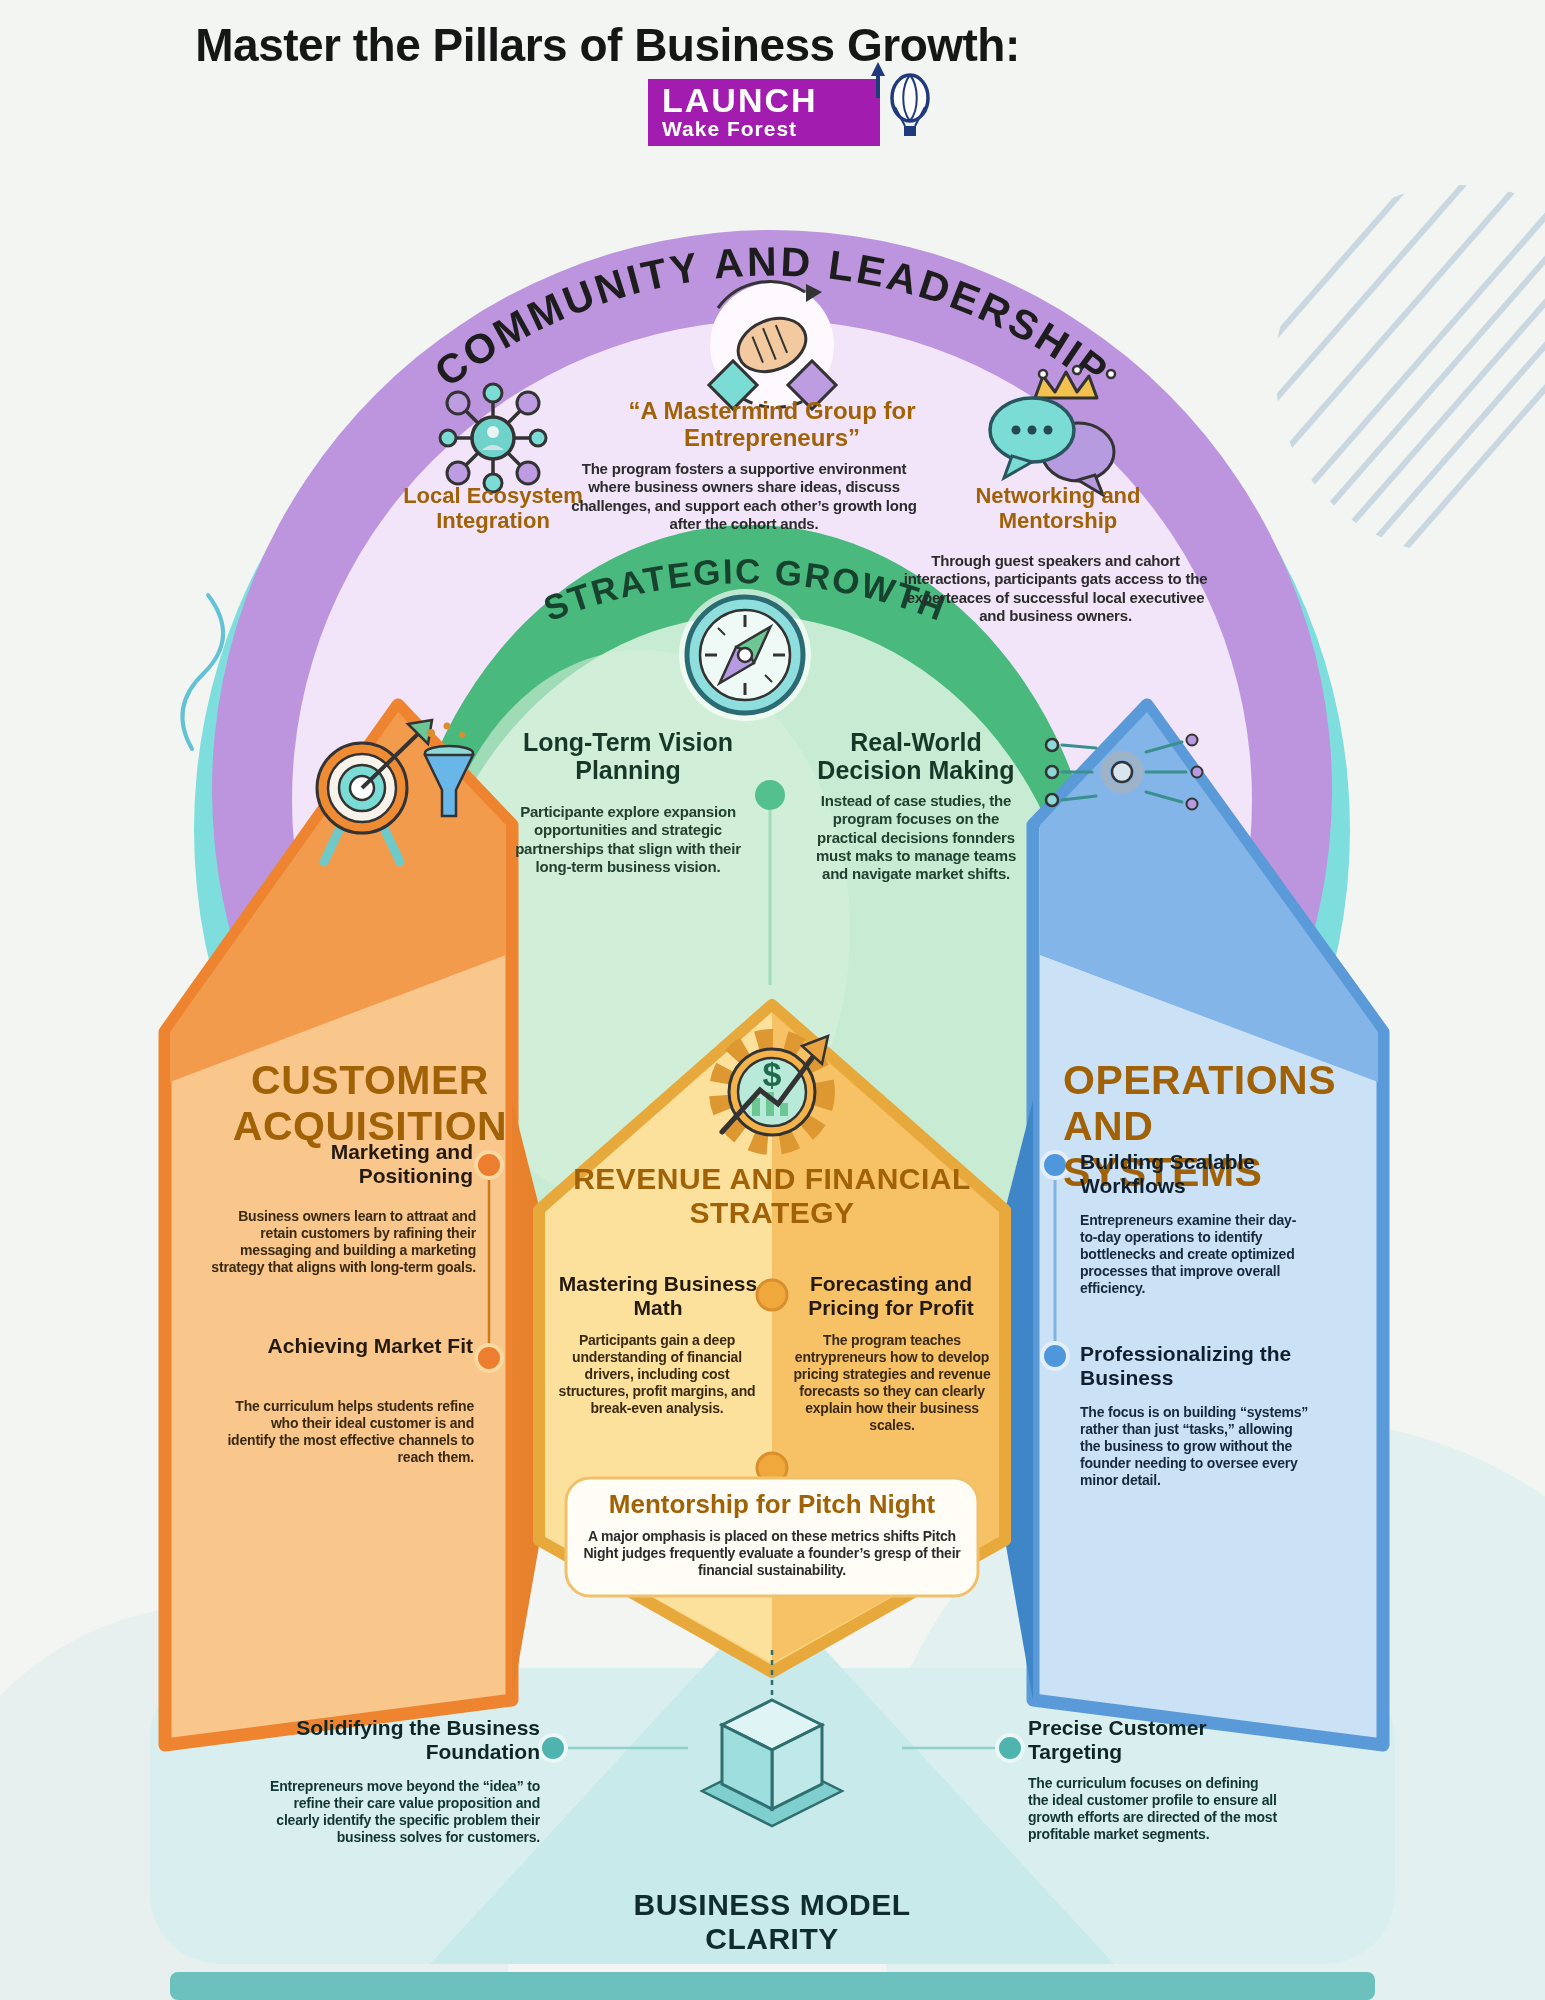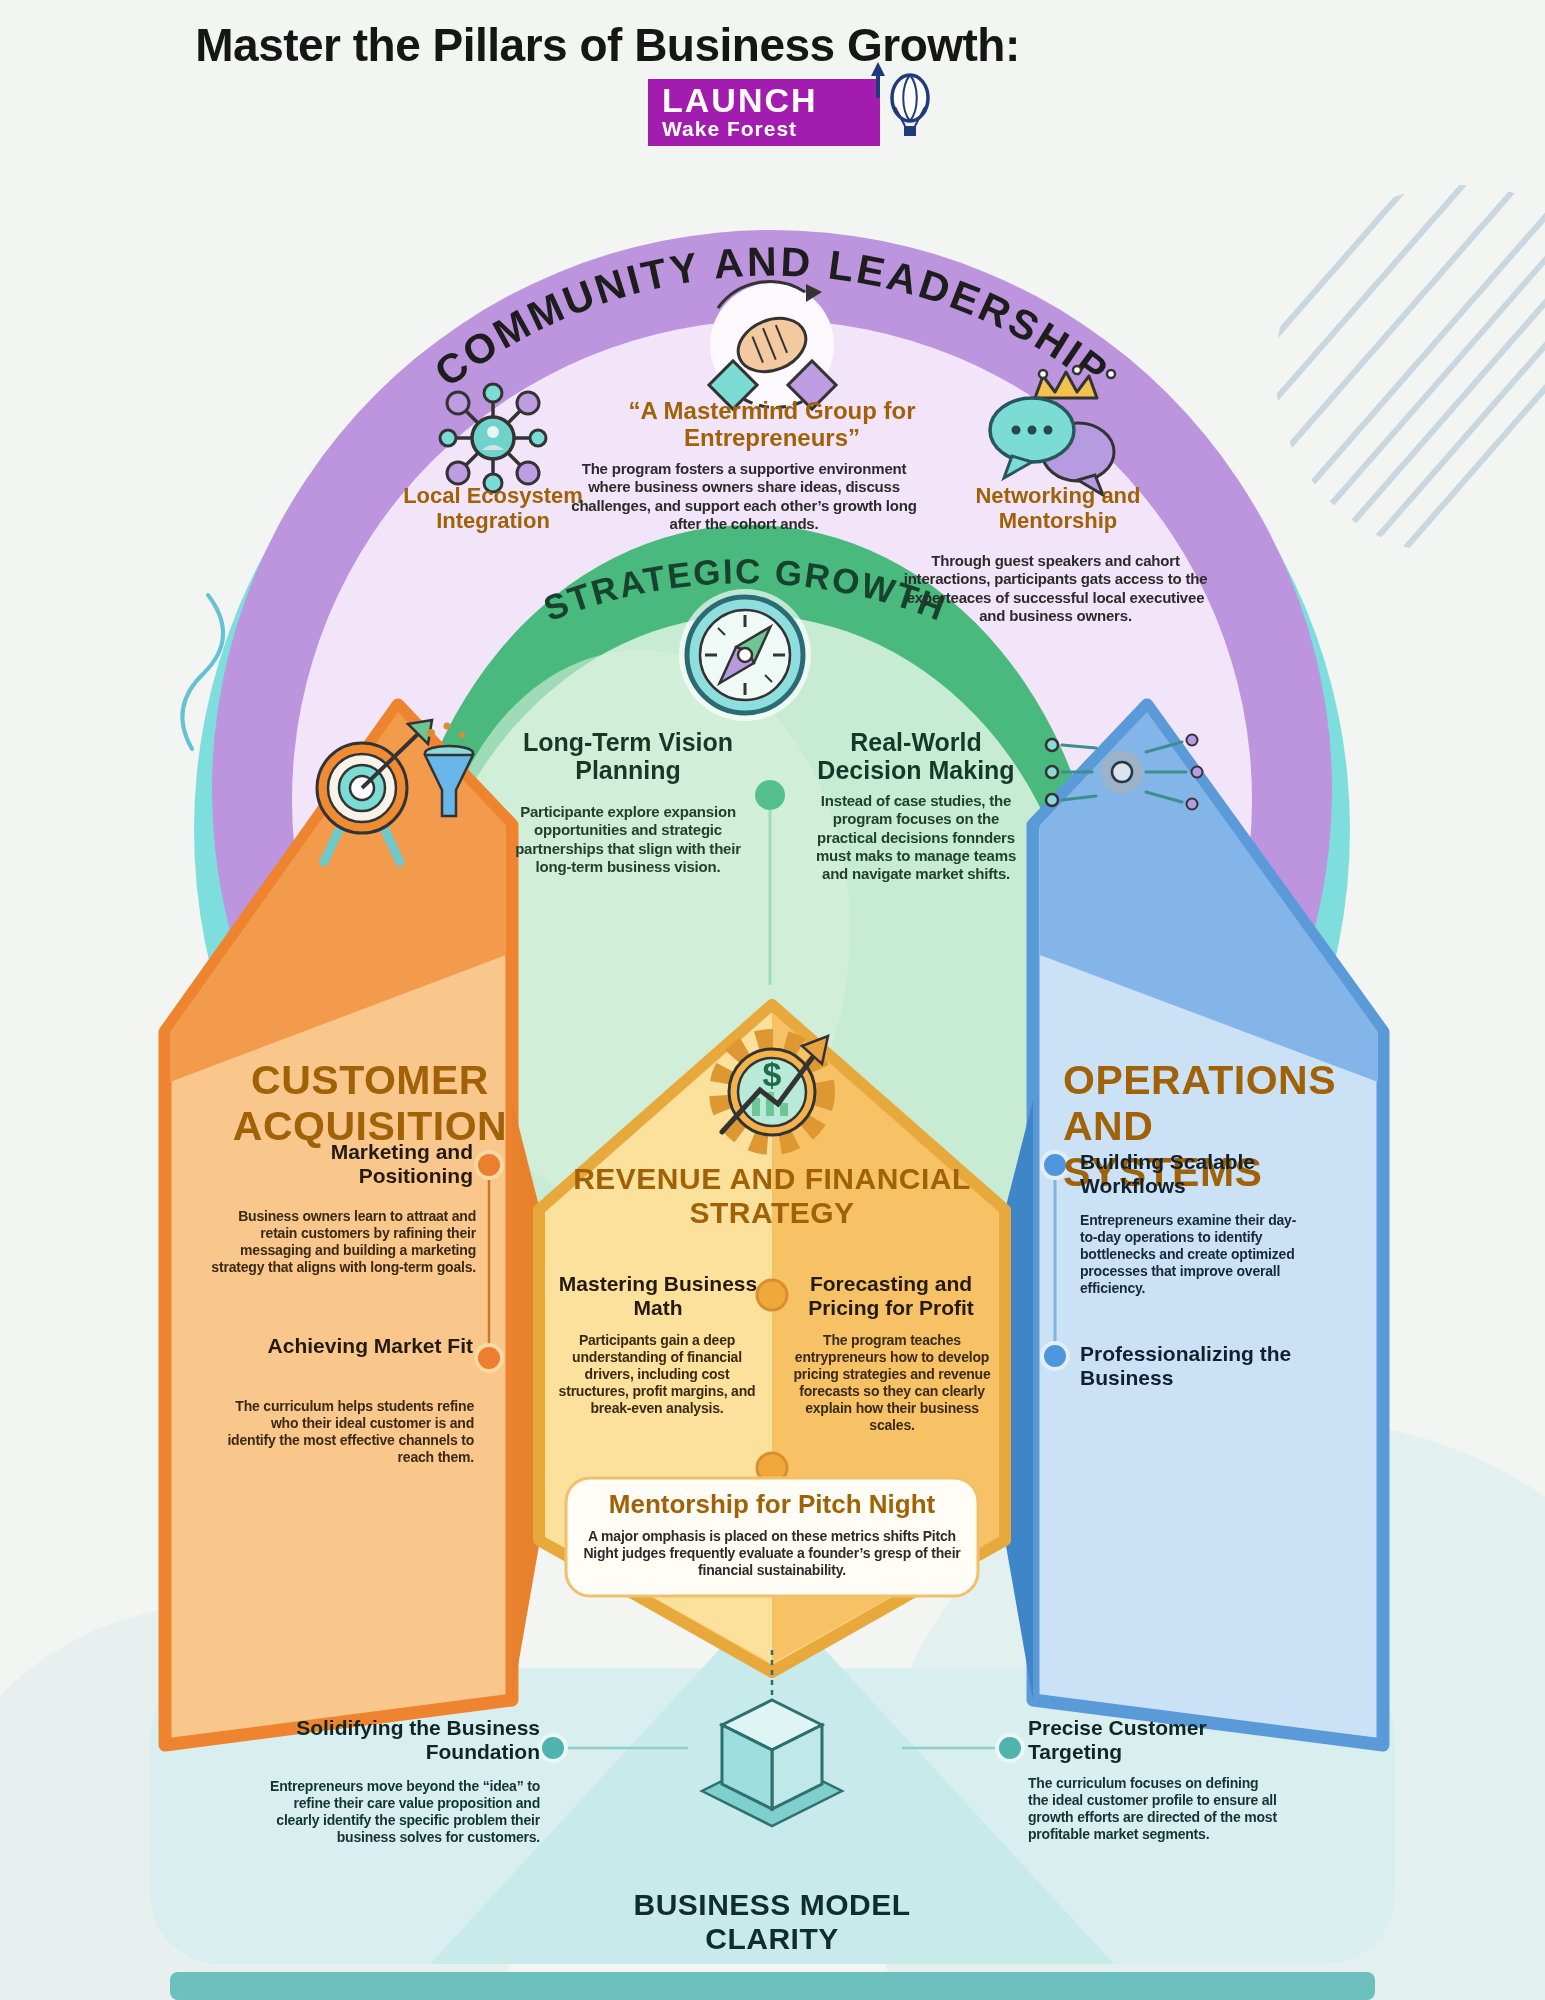--- a/index.html
+++ b/index.html
@@ -299,20 +299,21 @@
   <div class="abs body-txt body-s tc org" style="left:552px;top:1332px;width:210px;">Participants gain a deep understanding of financial drivers, including cost structures, profit margins, and break-even analysis.</div>
   <div class="abs sec-head h21 tc" style="left:786px;top:1272px;width:210px;">Forecasting and Pricing for Profit</div>
   <div class="abs body-txt body-s tc org" style="left:788px;top:1332px;width:208px;">The program teaches entrypreneurs how to develop pricing strategies and revenue forecasts so they can clearly explain how their business scales.</div>
   <div class="abs sec-head h26 tc" style="left:582px;top:1490px;width:380px;">Mentorship for Pitch Night</div>
   <div class="abs body-txt body-s tc" style="left:580px;top:1528px;width:384px;">A major omphasis is placed on these metrics shifts Pitch Night judges frequently evaluate a founder’s gresp of their financial sustainability.</div>
 
   <div class="abs sec-head h31 tl" style="left:1063px;top:1058px;width:300px;">OPERATIONS AND SYSTEMS</div>
   <div class="abs sec-head h21b tl" style="left:1080px;top:1150px;width:250px;">Building Scalable Workflows</div>
   <div class="abs body-txt body-s tl blu" style="left:1080px;top:1212px;width:225px;">Entrepreneurs examine their day-to-day operations to identify bottlenecks and create optimized processes that improve overall efficiency.</div>
   <div class="abs sec-head h21b tl" style="left:1080px;top:1342px;width:270px;">Professionalizing the Business</div>
+  <div class="abs body-txt body-s tl blu" style="left:1080px;top:1404px;width:230px;">The focus is on building “systems” rather than just “tasks,” allowing the business to grow without the founder needing to oversee every minor detail.</div>
 
   <div class="abs sec-head h30 tc" style="left:572px;top:1888px;width:400px;color:#102c2c;">BUSINESS MODEL CLARITY</div>
   <div class="abs sec-head h21t tr" style="left:292px;top:1716px;width:248px;">Solidifying the Business Foundation</div>
   <div class="abs body-txt body-s tr tea" style="left:250px;top:1778px;width:290px;">Entrepreneurs move beyond the “idea” to refine their care value proposition and clearly identify the specific problem their business solves for customers.</div>
   <div class="abs sec-head h21t tl" style="left:1028px;top:1716px;width:240px;">Precise Customer Targeting</div>
   <div class="abs body-txt body-s tl tea" style="left:1028px;top:1775px;width:250px;">The curriculum focuses on defining the ideal customer profile to ensure all growth efforts are directed of the most profitable market segments.</div>
 
 </div>
 
 </body></html>

